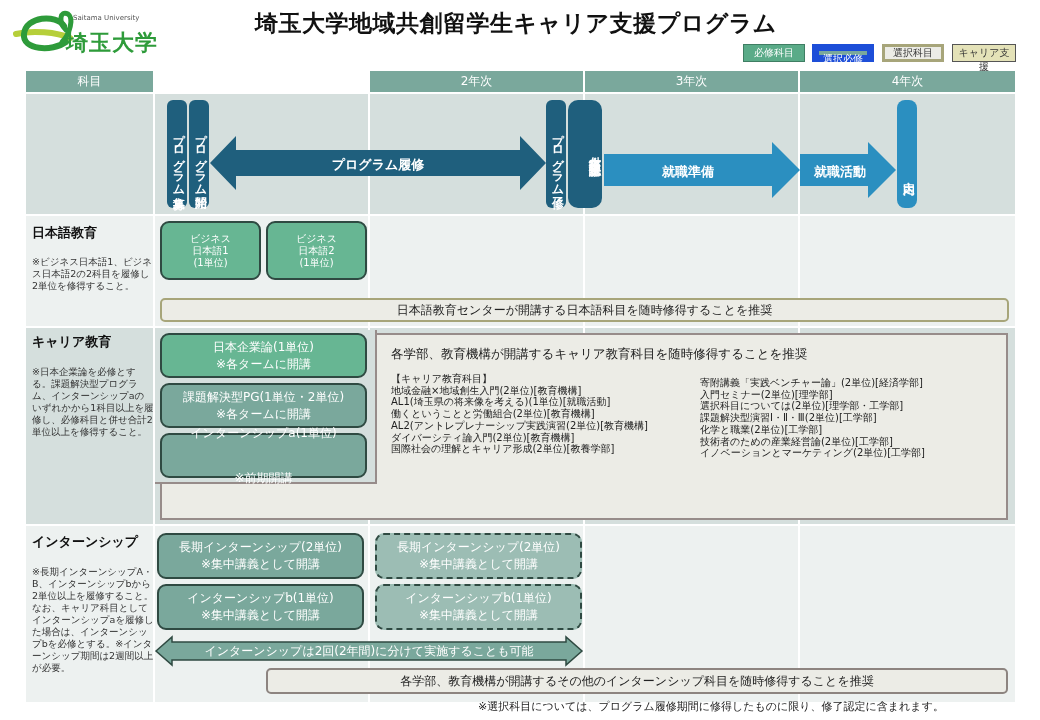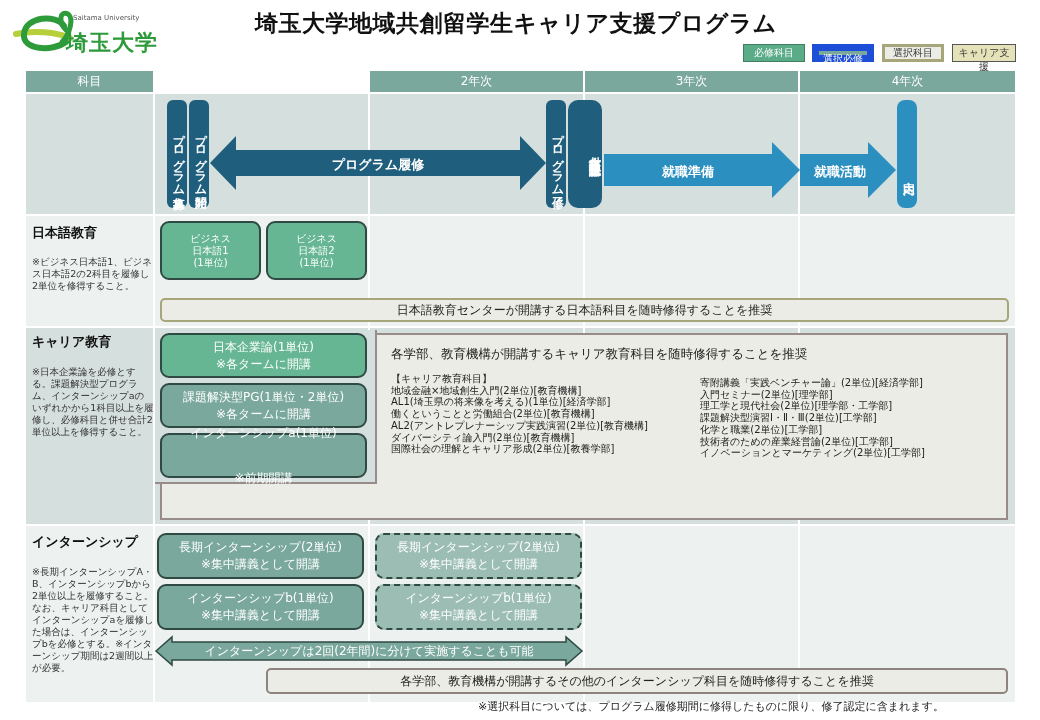--- a/index.html
+++ b/index.html
@@ -127,30 +127,30 @@
 <div class="abs rec-bar" style="left:160px;top:298px;width:849px;height:24px;line-height:20px;">日本語教育センターが開講する日本語科目を随時修得することを推奨</div>
 
 <div class="abs cat-title" style="top:333px;">キャリア教育</div>
 <div class="abs cat-note" style="top:366px;">※日本企業論を必修とする。課題解決型プログラム、インターンシップaのいずれかから1科目以上を履修し、必修科目と併せ合計2単位以上を修得すること。</div>
 <div class="abs career-panel"></div>
 <div class="abs career-mask"></div>
 <div class="abs career-head">各学部、教育機構が開講するキャリア教育科目を随時修得することを推奨</div>
 <div class="abs career-list" style="left:391px;top:373px;">
   <div>【キャリア教育科目】</div>
   <div>地域金融×地域創生入門(2単位)[教育機構]</div>
-  <div>AL1(埼玉県の将来像を考える)(1単位)[経済学部]</div>
+  <div>AL1(埼玉県の将来像を考える)(1単位)[就職活動]</div>
   <div>働くということと労働組合(2単位)[教育機構]</div>
   <div>AL2(アントレプレナーシップ実践演習(2単位)[教育機構]</div>
   <div>ダイバーシティ論入門(2単位)[教育機構]</div>
   <div>国際社会の理解とキャリア形成(2単位)[教養学部]</div>
 </div>
 <div class="abs career-list" style="left:700px;top:377px;">
   <div>寄附講義「実践ベンチャー論」(2単位)[経済学部]</div>
   <div>入門セミナー(2単位)[理学部]</div>
-  <div>理工学と現代社会(2単位)[理学部・工学部]</div>
+  <div>選択科目については(2単位)[理学部・工学部]</div>
   <div>課題解決型演習Ⅰ・Ⅱ・Ⅲ(2単位)[工学部]</div>
   <div>化学と職業(2単位)[工学部]</div>
   <div>技術者のための産業経営論(2単位)[工学部]</div>
   <div>イノベーションとマーケティング(2単位)[工学部]</div>
 </div>
 <div class="abs box box-req" style="left:160px;top:333px;width:207px;height:45px;">
   <span class="b-med">日本企業論(1単位)</span>
   <span class="b-med">※各タームに開講</span>
 </div>
 <div class="abs box box-selreq" style="left:160px;top:383px;width:207px;height:45px;">

